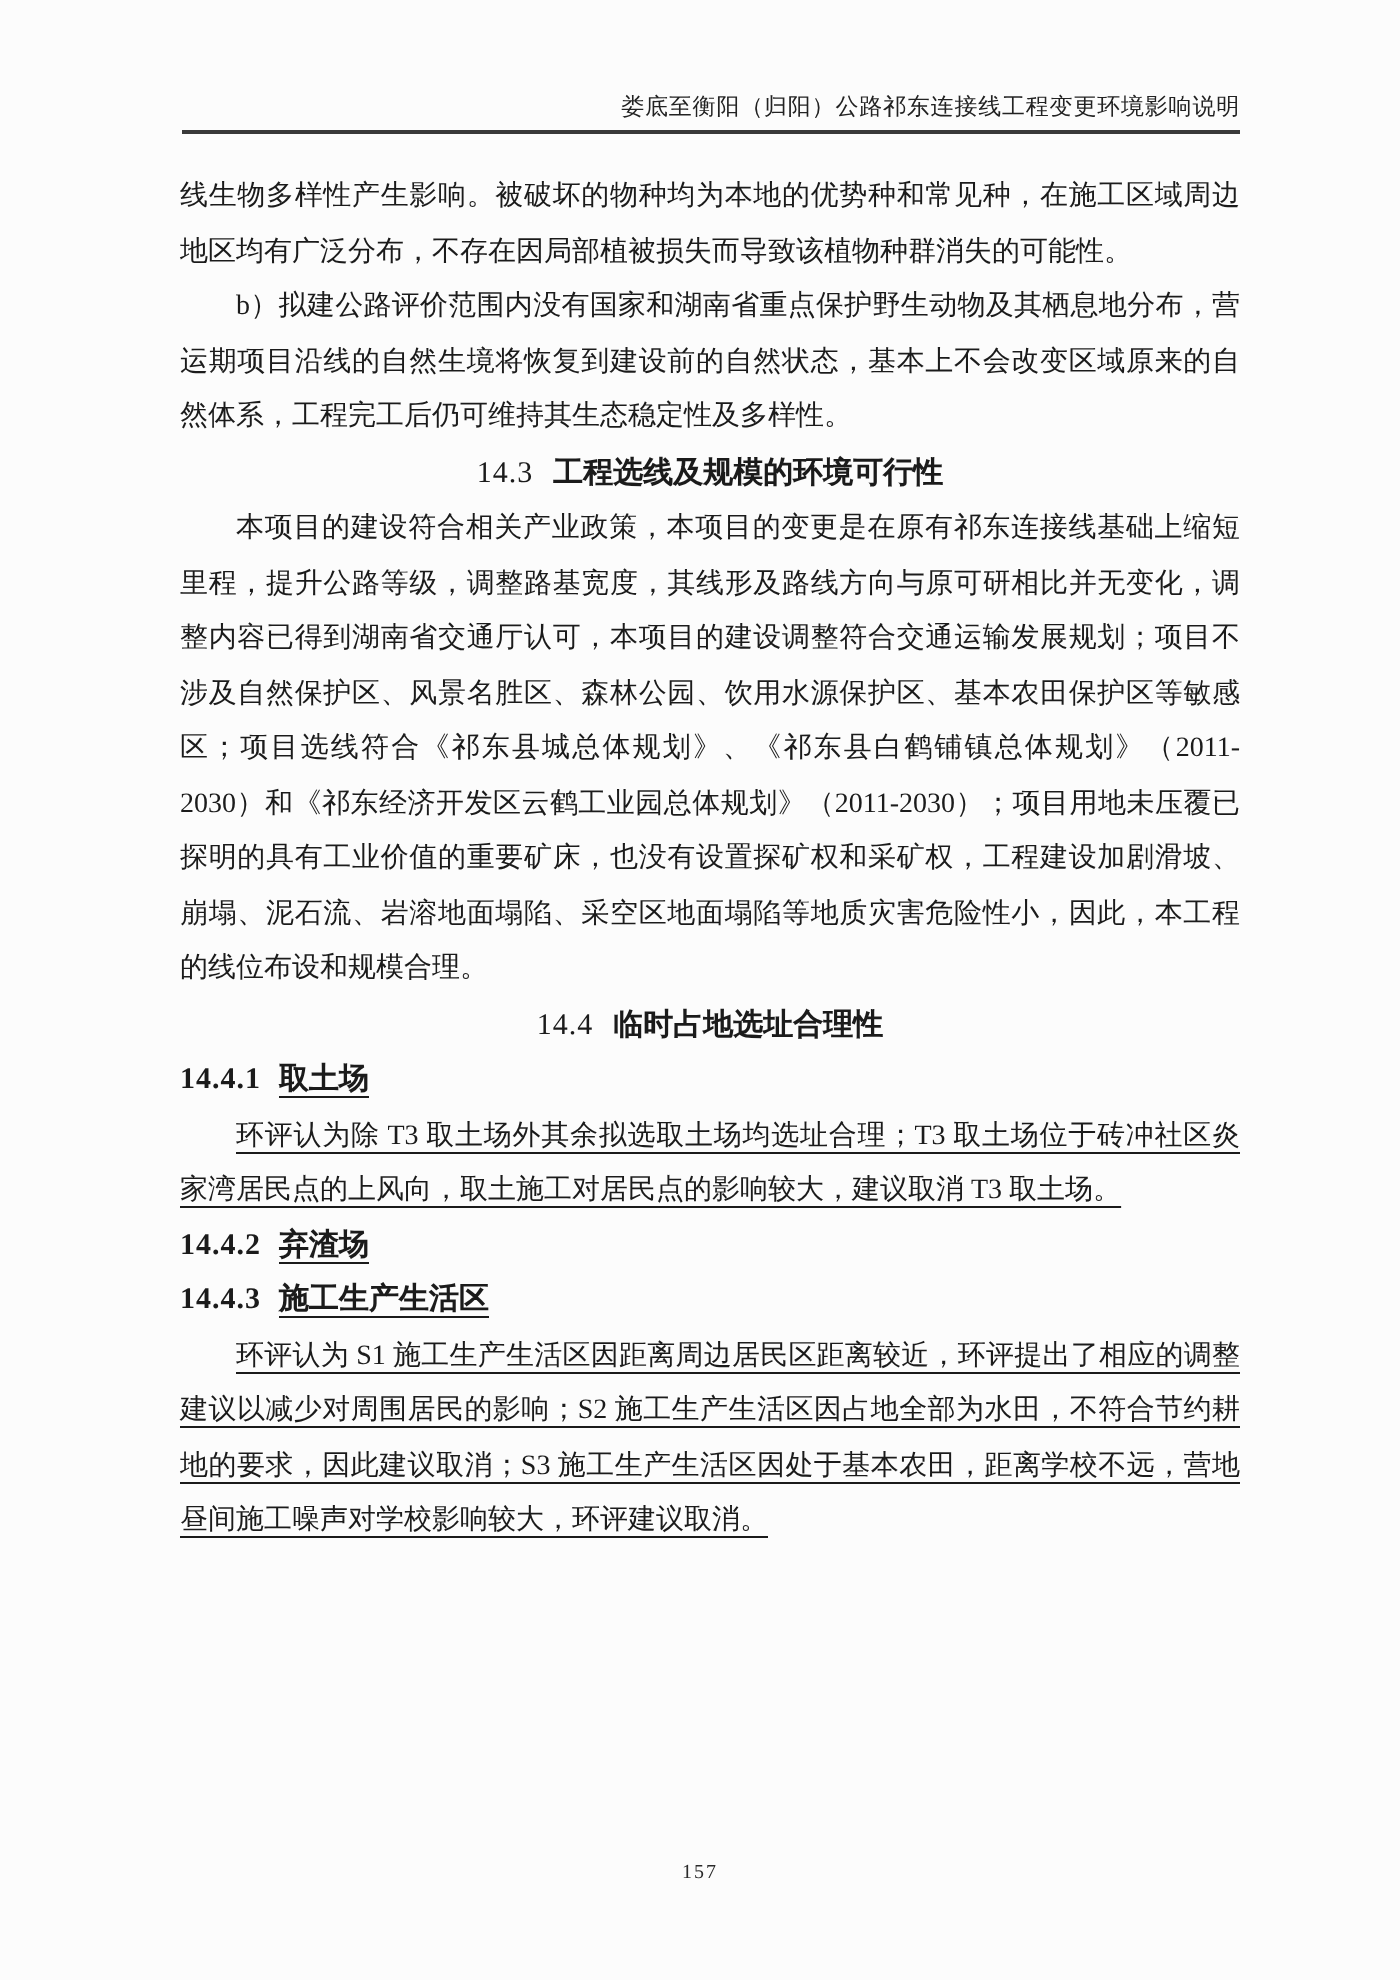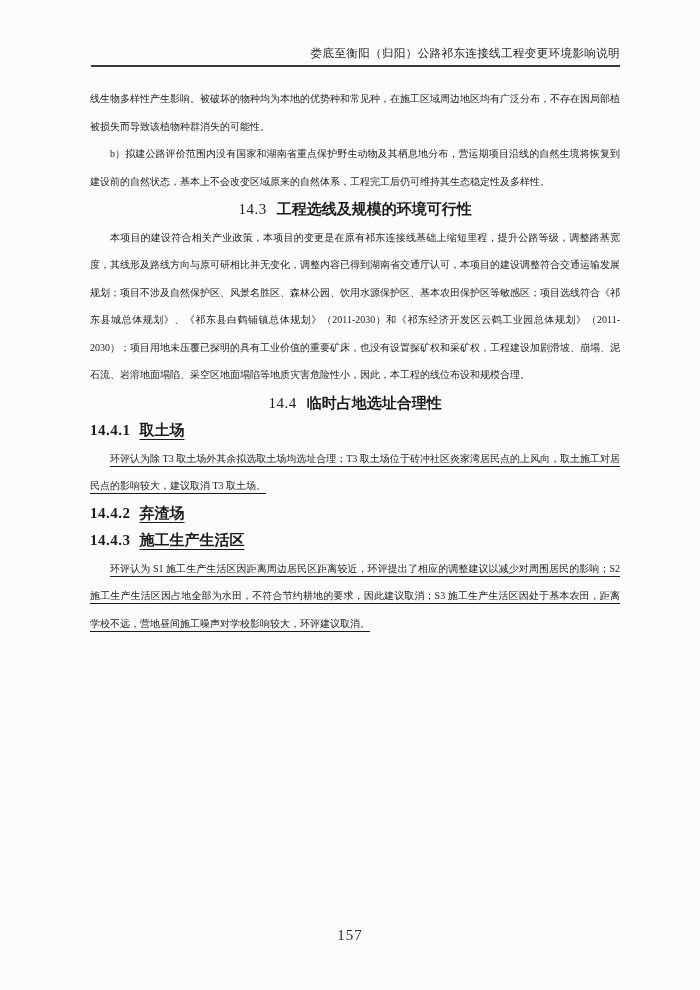--- a/index.html
+++ b/index.html
@@ -36,21 +36,21 @@
     border-bottom: 2px solid #3a3a3a;
   }
   .main-content {
     position: absolute;
     top: 85px;
     left: 90px;
     right: 80px;
   }
   .main-content p {
     margin: 0;
-    font-size: 10px;
+    font-size: 14px;
     line-height: 27.5px;
     text-align: justify;
     text-indent: 2em;
   }
   .main-content p.no-indent {
     text-indent: 0;
   }
   .u-line {
     text-decoration: underline;
     text-decoration-thickness: 1px;
@@ -91,21 +91,21 @@
     text-underline-offset: 3.5px;
   }
   .page-footer {
     position: absolute;
     bottom: 46px;
     left: 0;
     width: 100%;
     text-align: center;
   }
   .page-number {
-    font-size: 15px;
+    font-size: 10px;
     letter-spacing: 1px;
     color: #2a2a2a;
   }
 </style>
 </head>
 <body>
 
 <div class="page">
 
   <div class="page-header">

